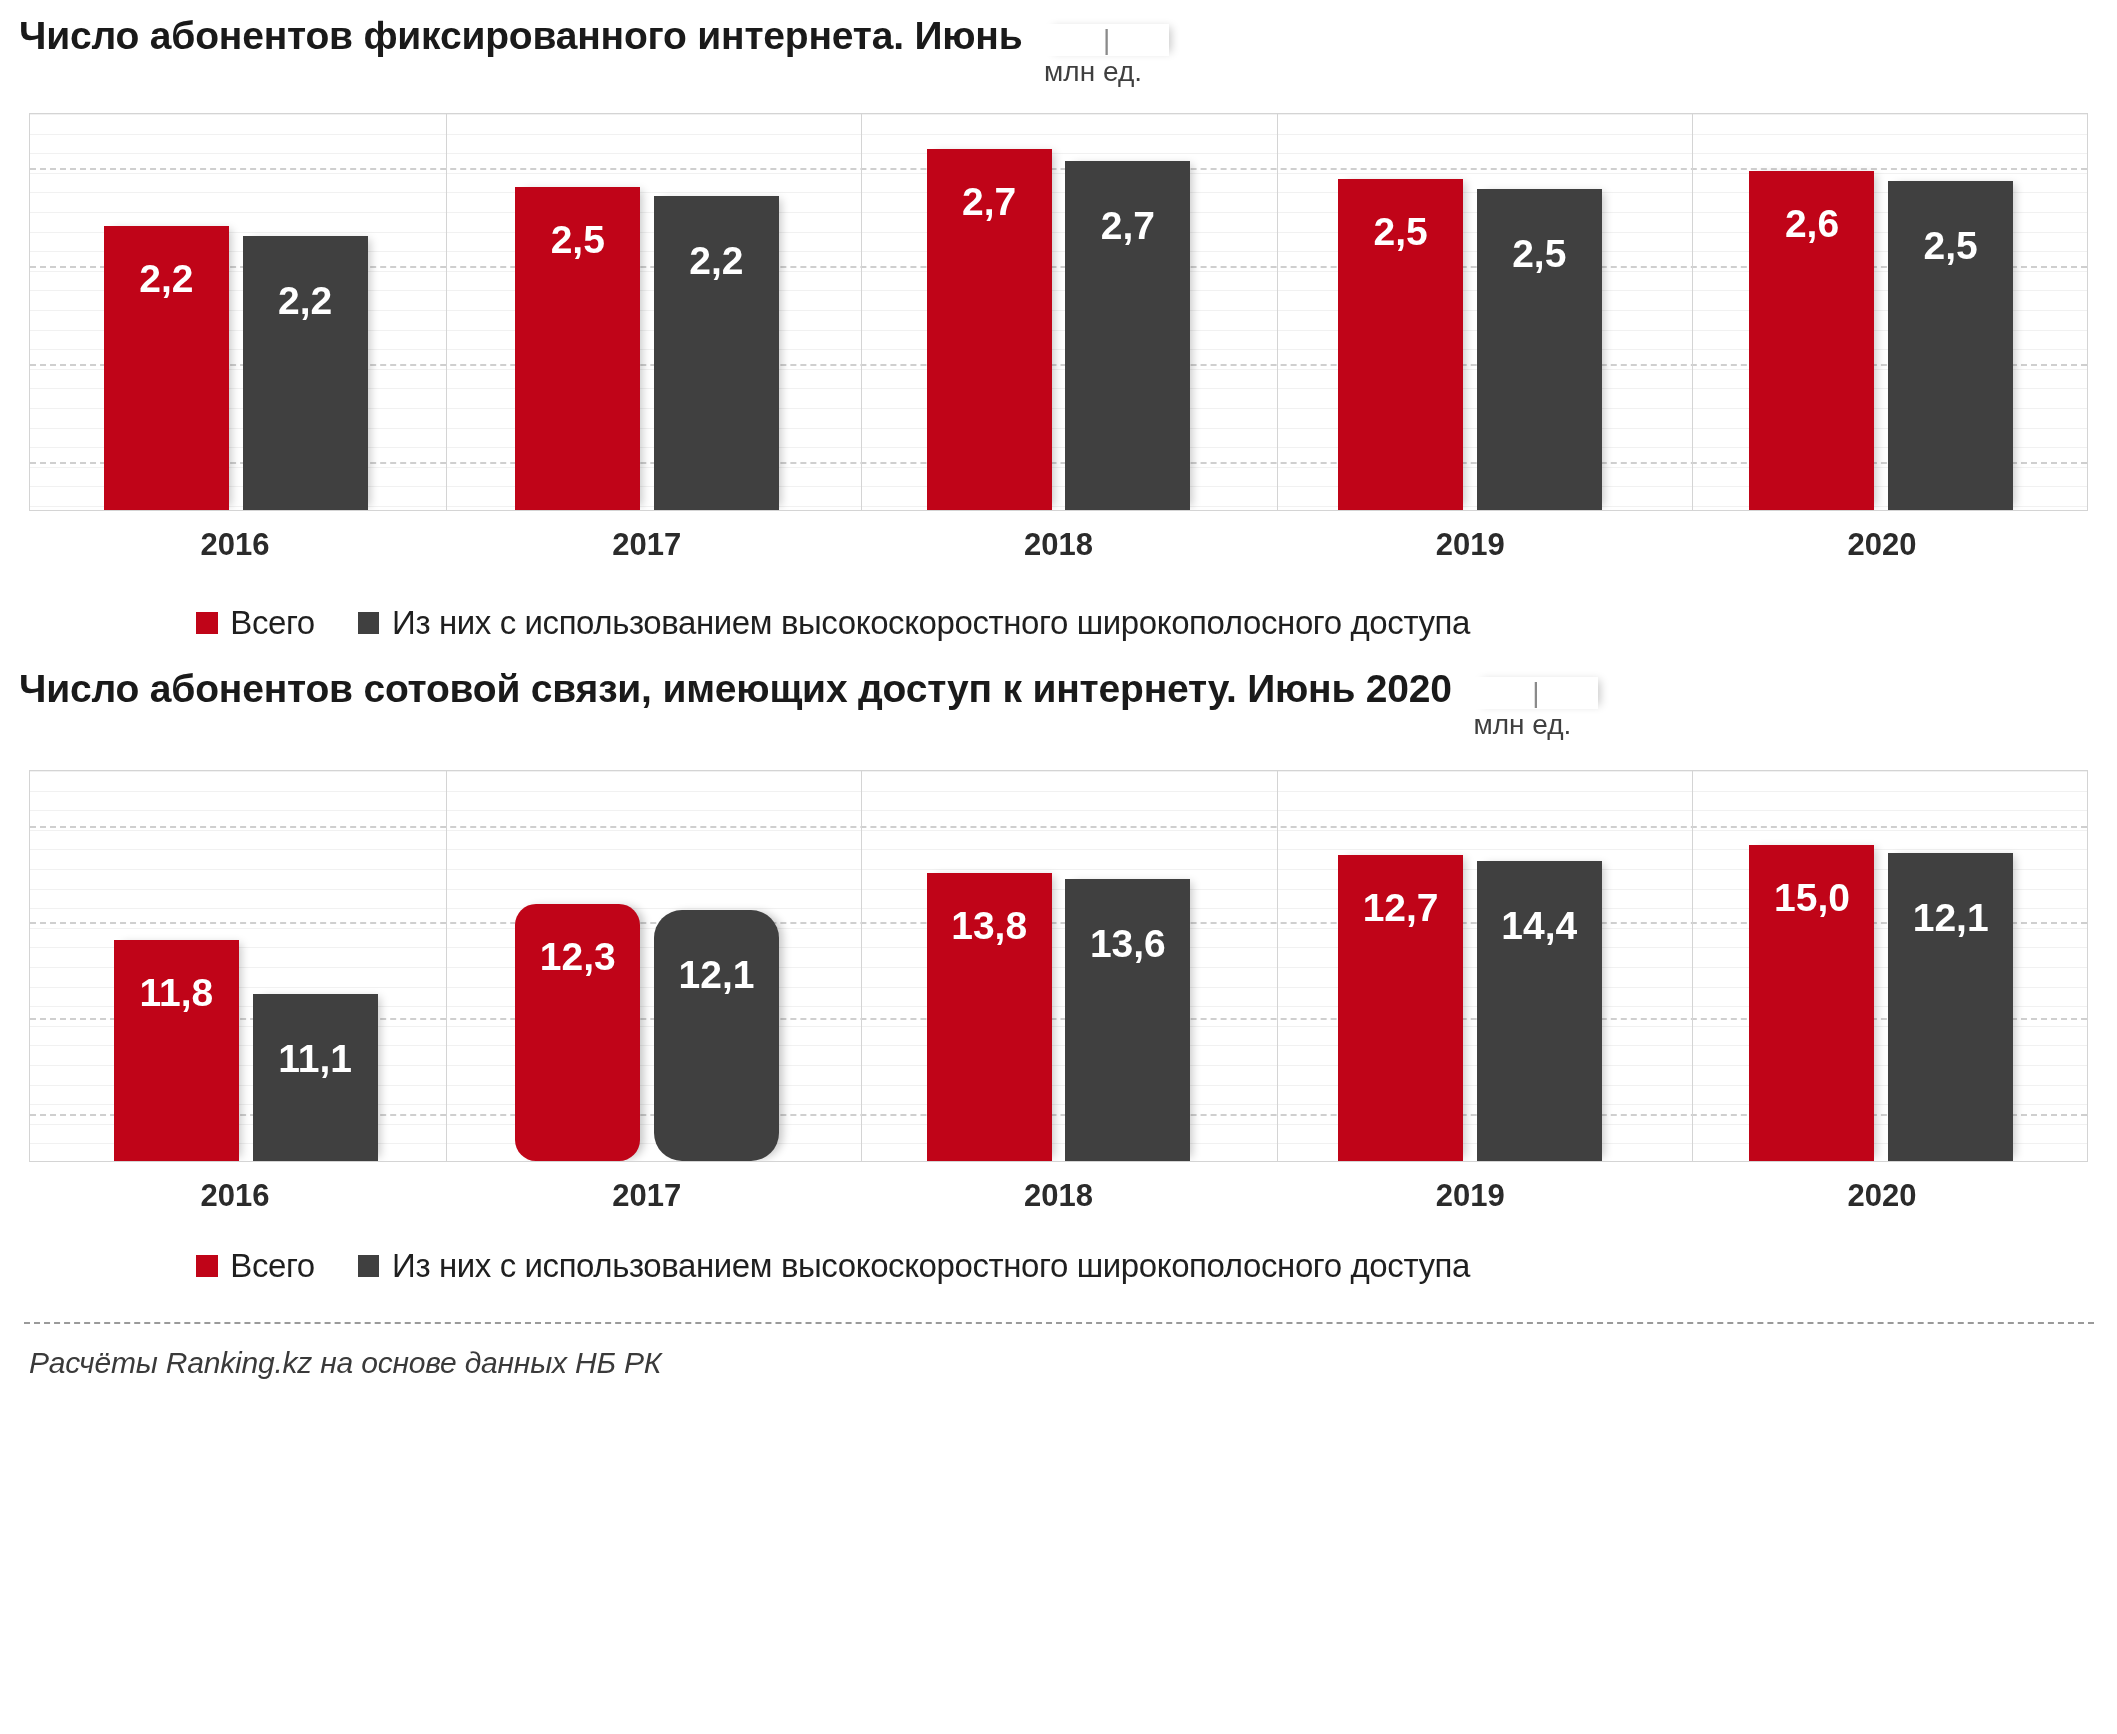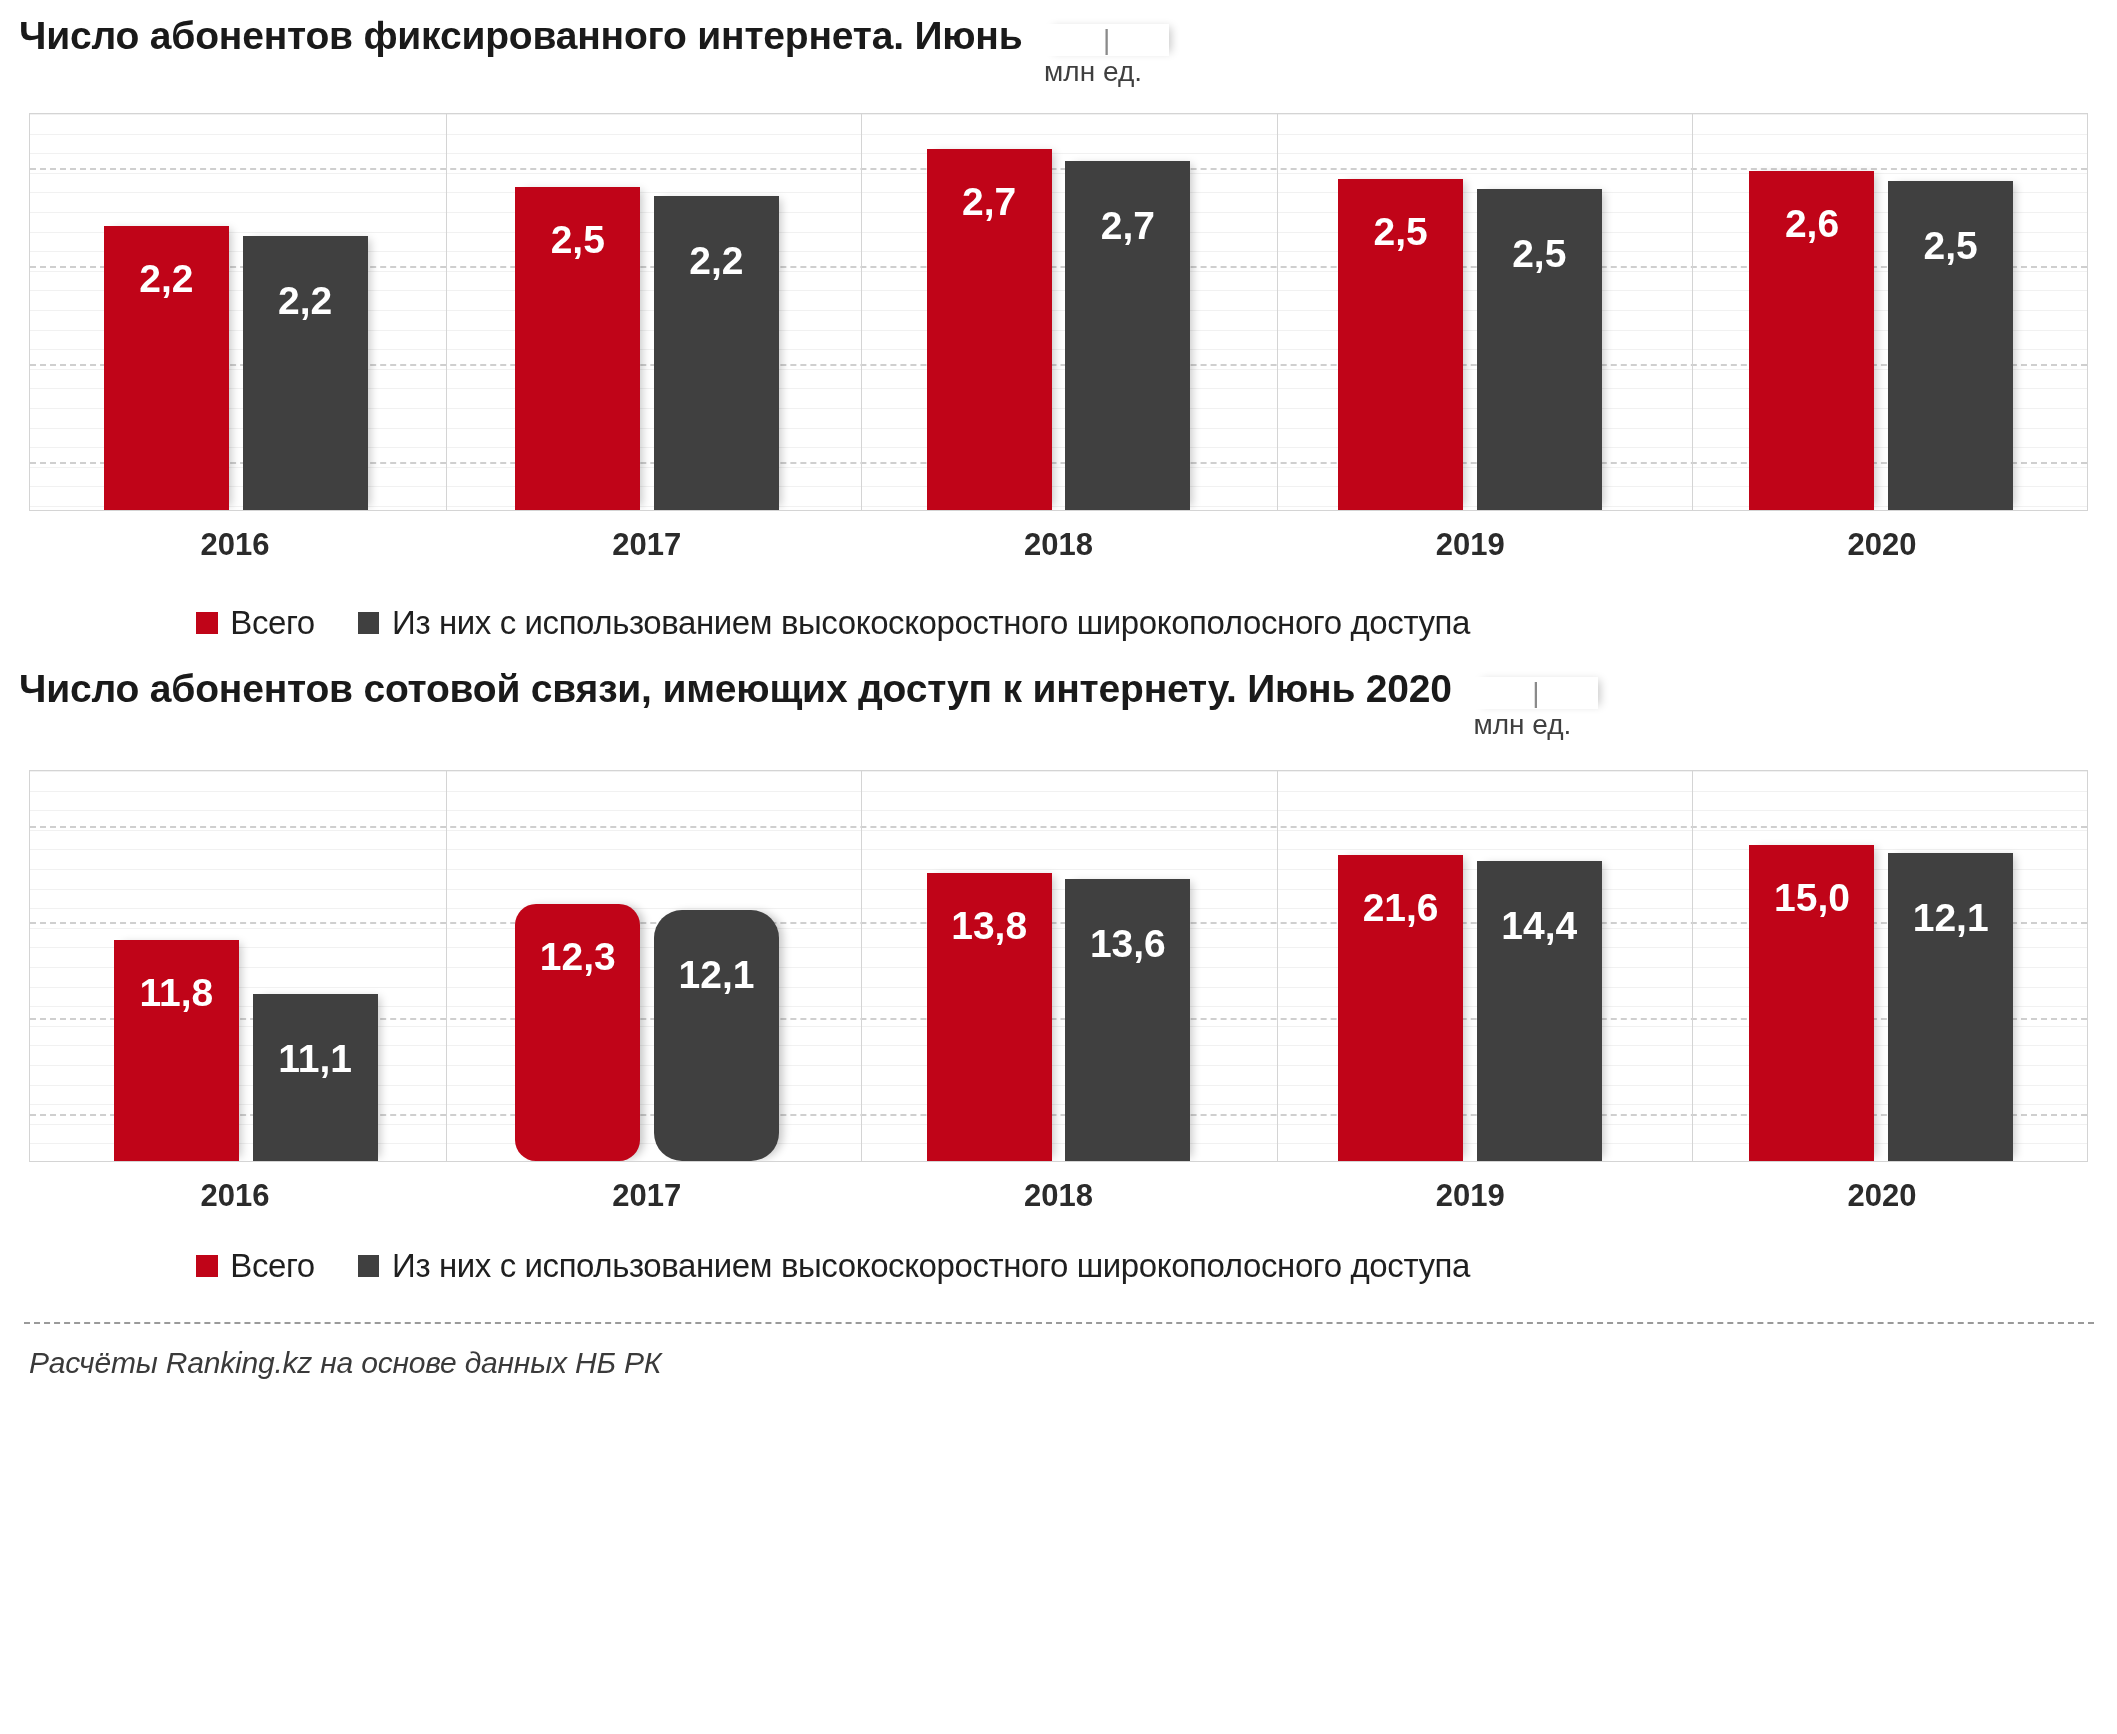--- a/index.html
+++ b/index.html
@@ -319,21 +319,21 @@
             <div class="bar total" style="height:288px;">
               <span class="val">13,8</span>
             </div>
             <div class="bar broadband" style="height:282px;">
               <span class="val">13,6</span>
             </div>
           </div>
 
           <div class="group">
             <div class="bar total" style="height:306px;">
-              <span class="val">21,6</span>
+              <span class="val">12,7</span>
             </div>
             <div class="bar broadband" style="height:300px;">
               <span class="val">14,4</span>
             </div>
           </div>
 
           <div class="group">
             <div class="bar total" style="height:316px;">
               <span class="val">15,0</span>
             </div>

